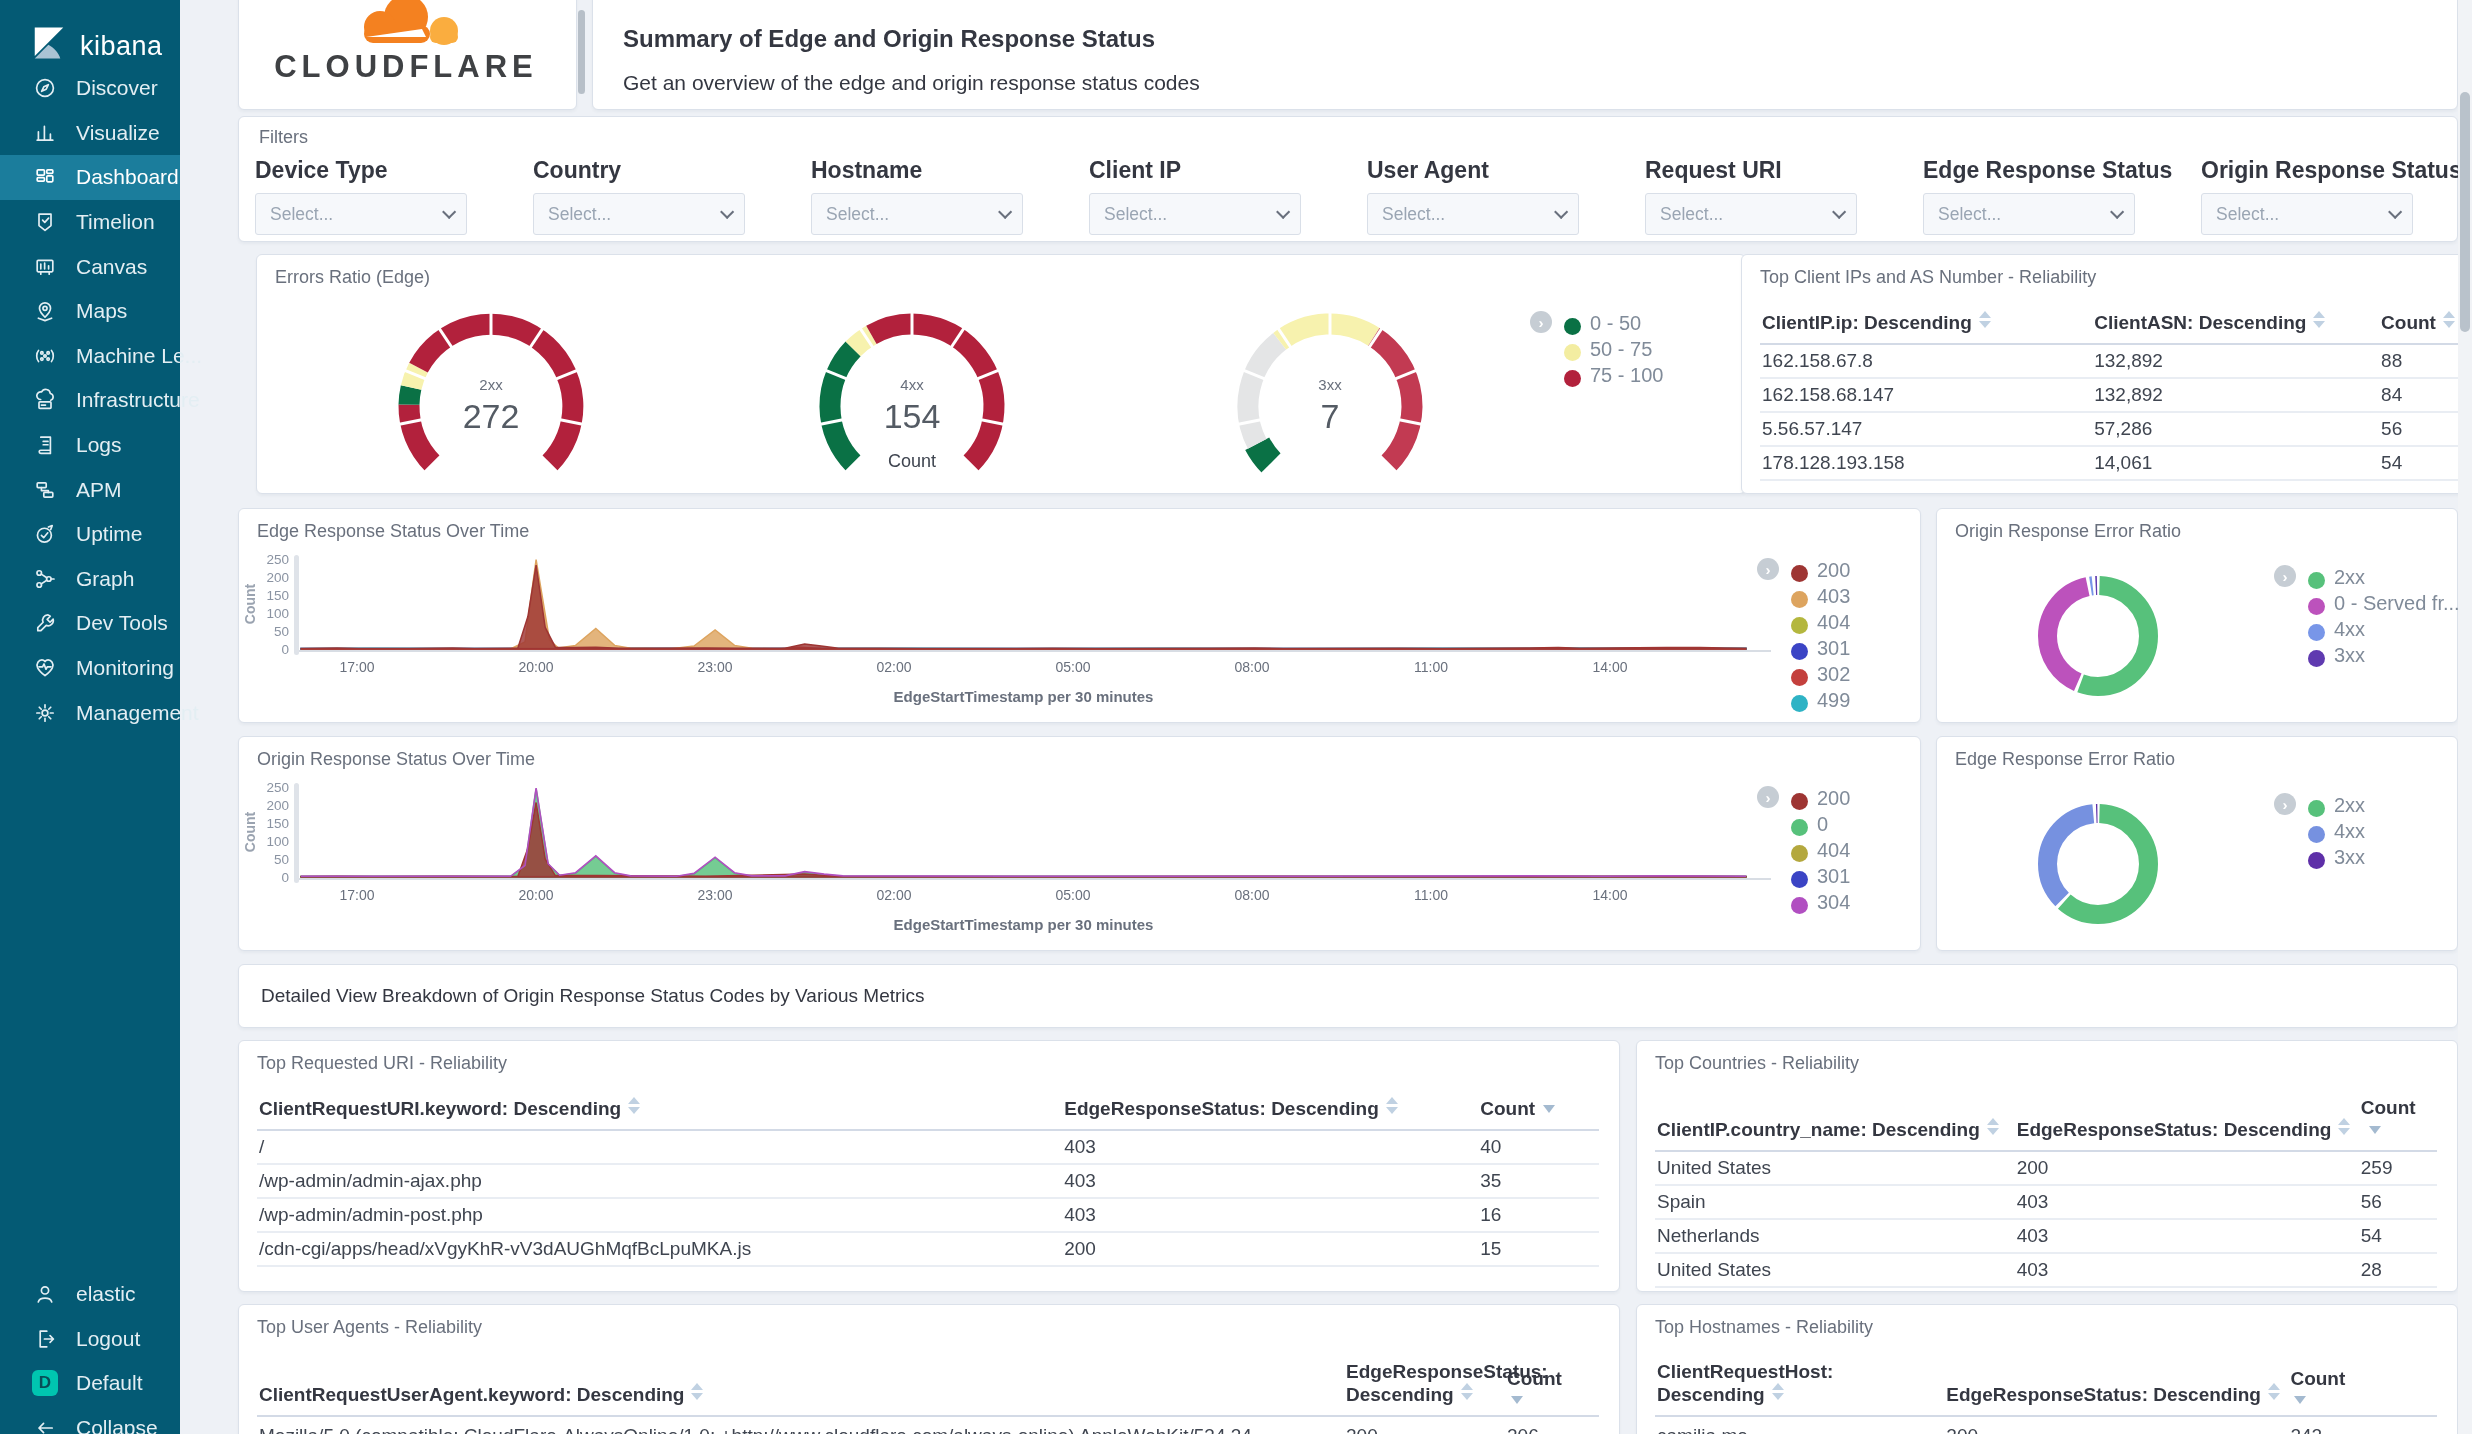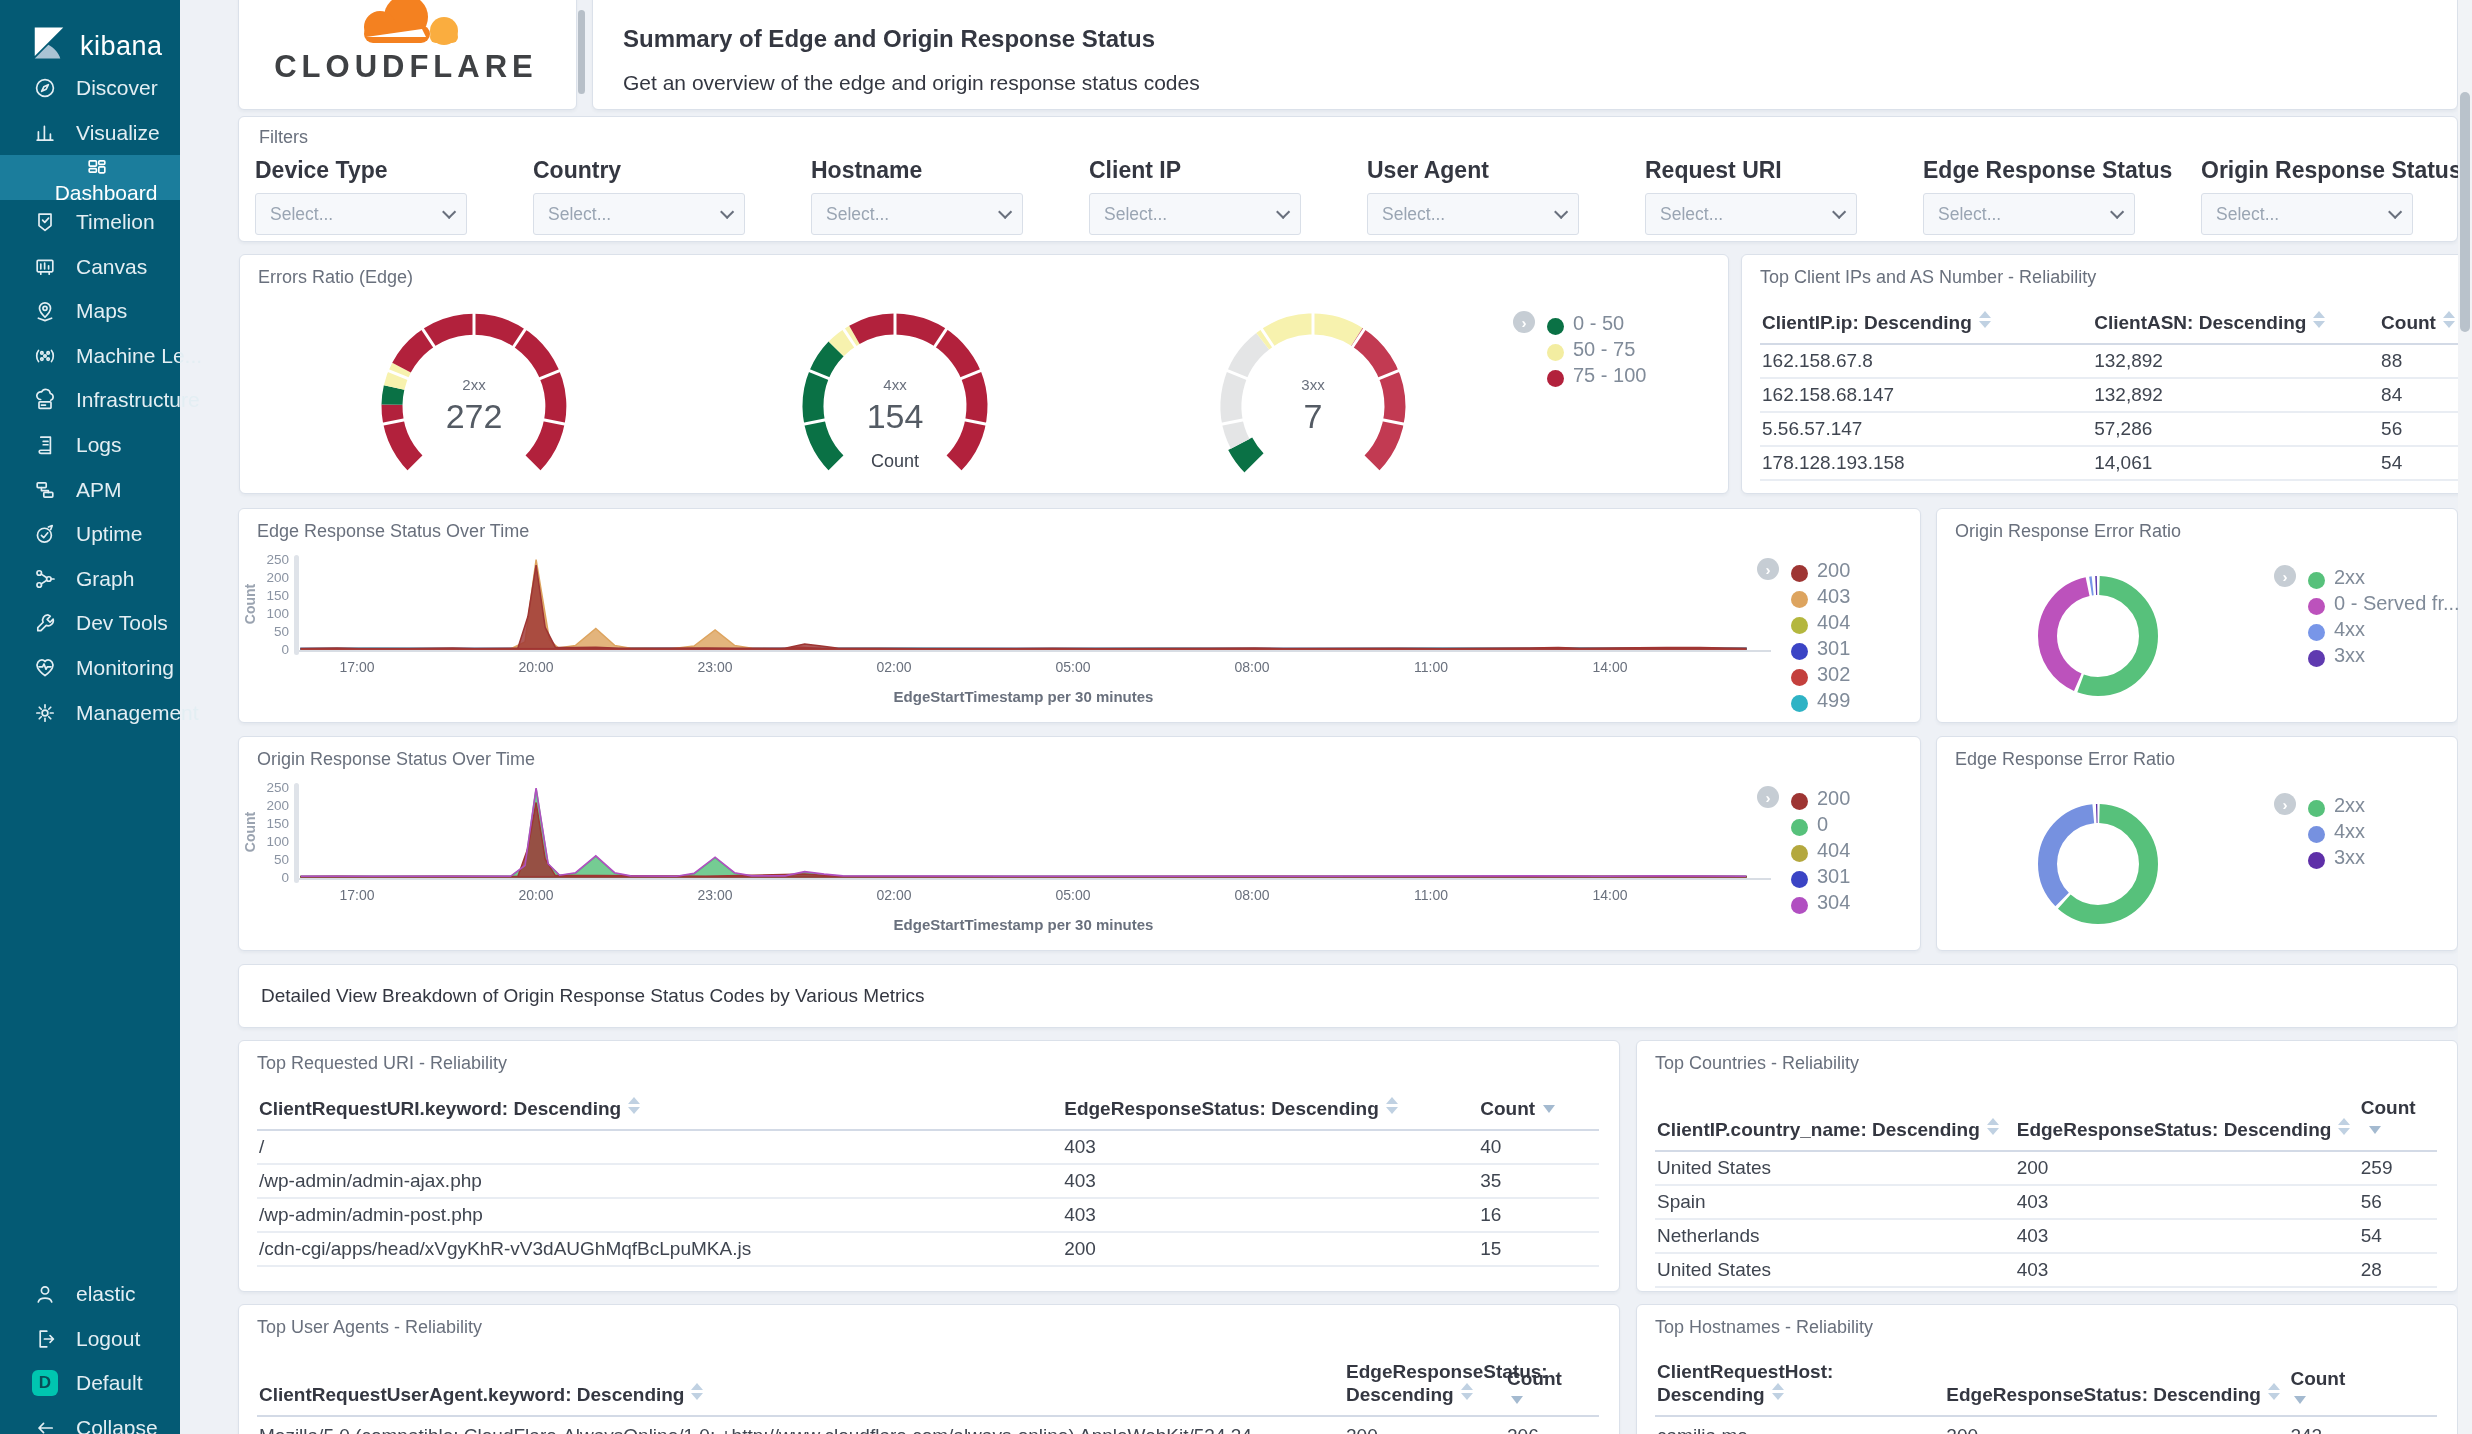--- a/index.html
+++ b/index.html
@@ -7,21 +7,21 @@
   body { font-family:"Liberation Sans", sans-serif; background:#eef1f6; position:relative; color:#343741; }
 
   
   .sidebar { position:absolute; left:0; top:0; width:180px; height:1434px; background:#045a74; z-index:5; }
   .logo-row { display:flex; align-items:flex-end; height:62px; padding-left:30px; }
   .logo-mark { width:38px; height:38px; margin-right:12px; }
   .logo-text { color:#fff; font-size:27px; font-weight:500; letter-spacing:.5px; }
   .nav-items { position:absolute; top:66px; left:0; right:0; }
   .nav-footer { position:absolute; top:1272px; left:0; right:0; }
   .nav-item { display:flex; align-items:center; height:44.6px; padding-left:32px; color:#e3eef3; cursor:pointer; }
-  .nav-item.selected { background:#1b7d9c; color:#fff;flex-direction:column; }
+  .nav-item.selected { background:#1b7d9c; color:#fff; }
   .nav-icon { width:26px; height:26px; margin-right:18px; display:flex; align-items:center; justify-content:center; flex:0 0 26px; }
   .nav-icon svg { width:24px; height:24px; }
   .nav-label { font-size:21px; white-space:nowrap; }
   .space-badge { width:26px; height:26px; border-radius:6px; background:#00c5b0; color:#084d57; font-size:17px; font-weight:bold; display:flex; align-items:center; justify-content:center; }
 
   
   .panel { position:absolute; background:#fff; border:1px solid #dbe1ea; border-radius:6px; box-shadow:0 2px 3px rgba(60,70,90,.05); }
   .panel-title { position:absolute; left:18px; top:12px; font-size:18px; color:#69707d; white-space:nowrap; }
 
   
@@ -37,21 +37,21 @@
   
   #panel-filters { left:238px; top:116px; width:2220px; height:126px; }
   .filters-title { position:absolute; left:20px; top:10px; font-size:18px; color:#69707d; }
   .filter-col { position:absolute; top:40px; width:262px; }
   .filter-label { font-size:23px; font-weight:bold; color:#343741; }
   .select-box { margin-top:9px; width:212px; height:42px; background:#f6f8fb; border:1px solid #d9dfe8; border-radius:3px; display:flex; align-items:center; justify-content:space-between; padding:0 14px; cursor:pointer; }
   .select-placeholder { font-size:17.5px; color:#9aa5b3; }
   .chevron { width:10px; height:10px; border-right:2px solid #69707d; border-bottom:2px solid #69707d; transform:rotate(45deg) translateY(-3px); }
 
   
-  #panel-gauges { left:239px; top:254px; width:1490px; height:240px; }
+  #panel-gauges { left:256px; top:254px; width:1490px; height:240px; }
   
   #panel-ips { left:1741px; top:254px; width:795px; height:240px; }
 
   
   #panel-edge-time { left:238px; top:508px; width:1683px; height:215px; }
   #panel-origin-time { left:238px; top:736px; width:1683px; height:215px; }
   
   #panel-origin-donut { left:1936px; top:508px; width:522px; height:215px; }
   #panel-edge-donut { left:1936px; top:736px; width:522px; height:215px; }
 

